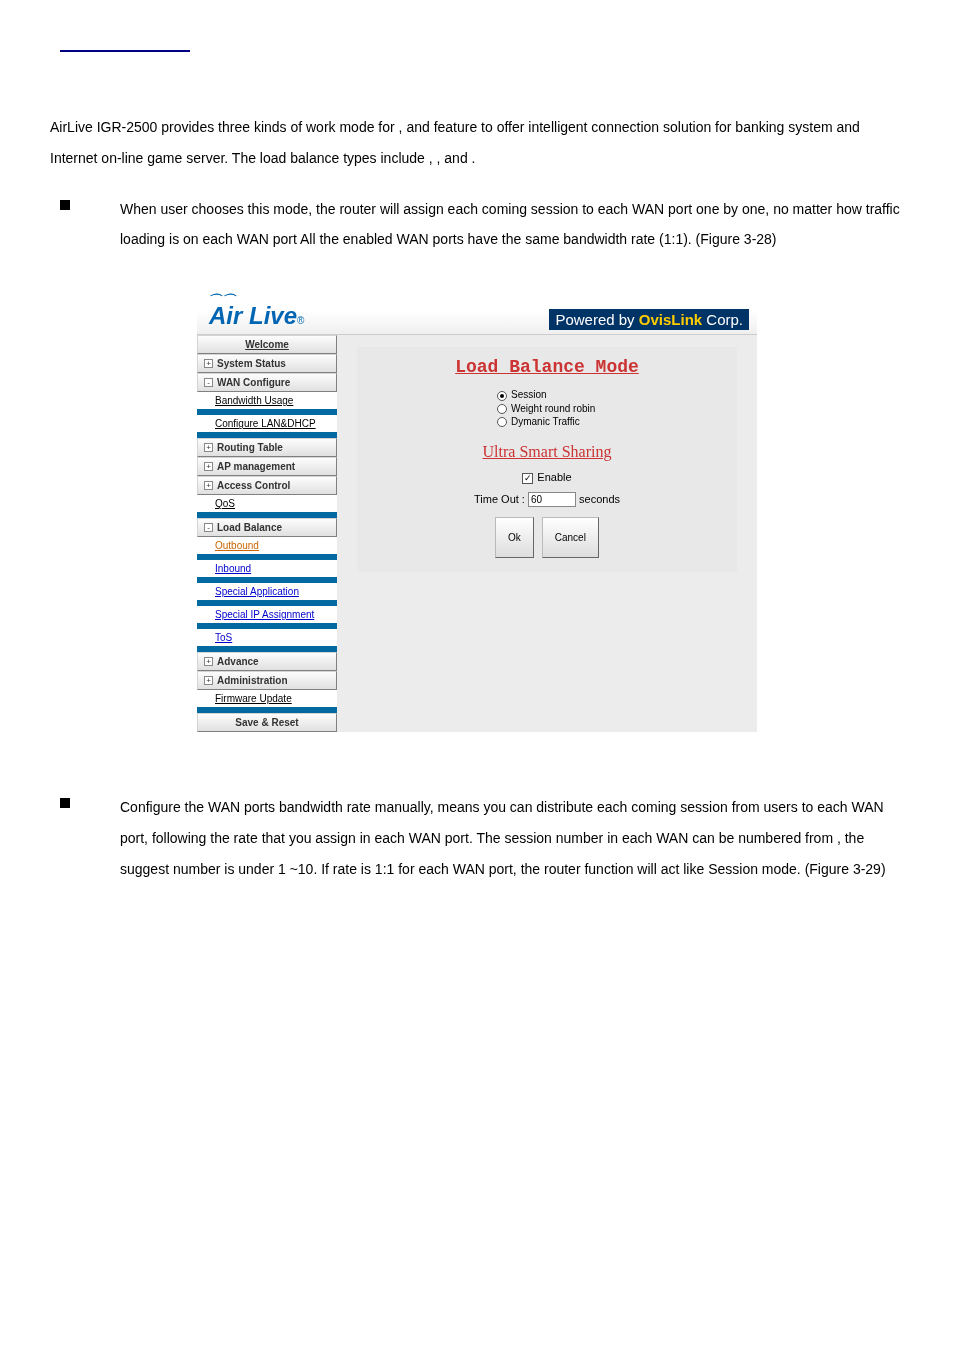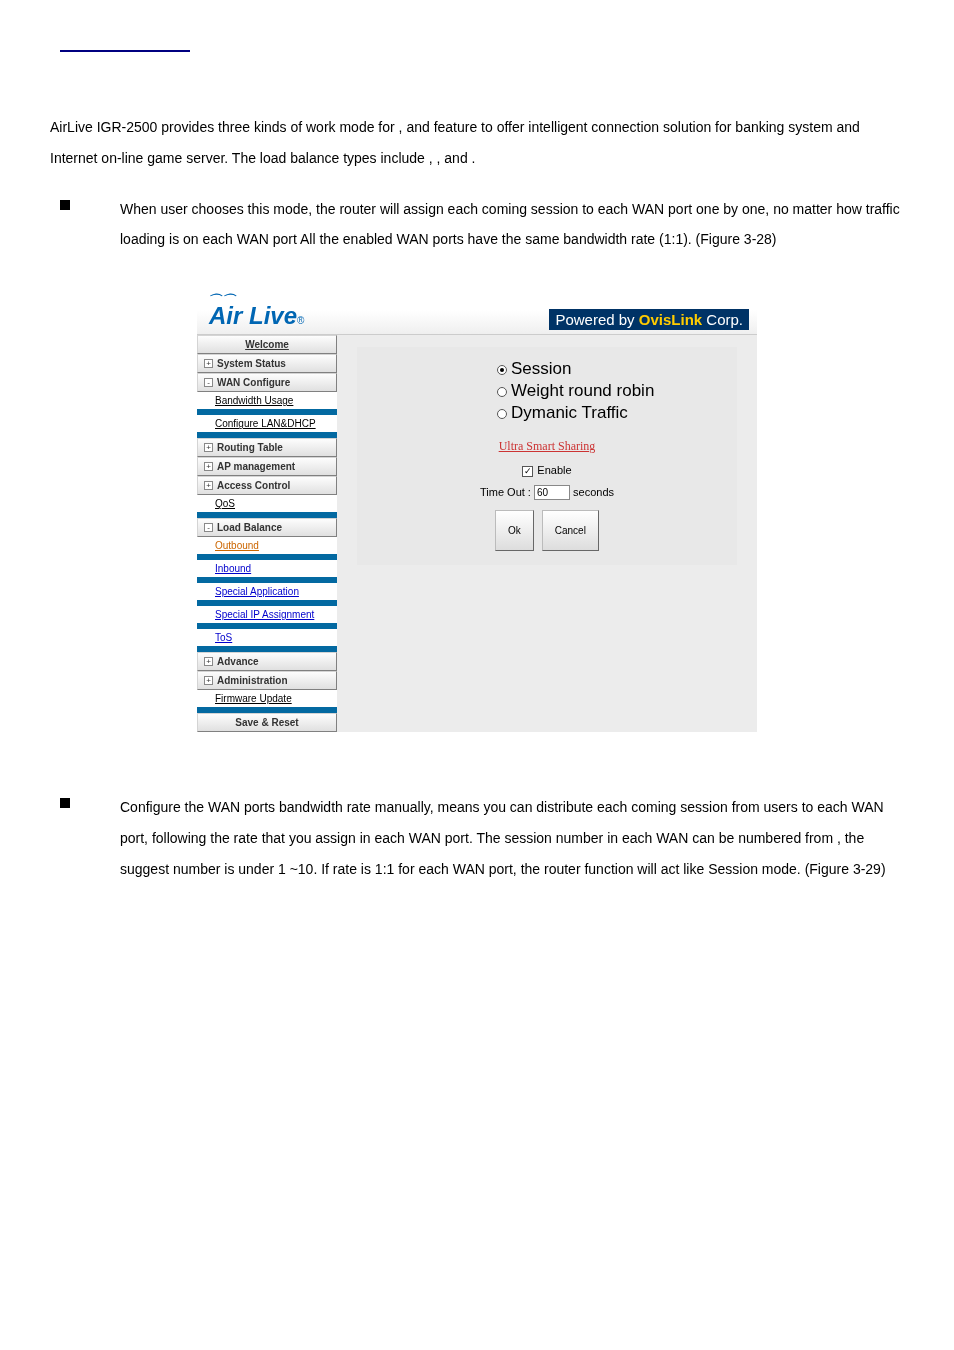--- a/index.html
+++ b/index.html
@@ -144,21 +144,21 @@
     }
     .lb-title {
       color: #cc3333;
       font-family: "Courier New", monospace;
       font-weight: bold;
       font-size: 18px;
       text-decoration: underline;
       margin-bottom: 12px;
     }
     .radio-row {
-      font-size: 17px;
+      font-size: 10px;
       color: #000;
       margin: 2px 0;
       text-align: left;
       padding-left: 130px;
     }
     .radio-dot {
       display: inline-block;
       width: 10px;
       height: 10px;
       border: 1px solid #555;
@@ -174,21 +174,21 @@
       left: 2px;
       top: 2px;
       width: 4px;
       height: 4px;
       background: #000;
       border-radius: 50%;
     }
     .uss-title {
       color: #cc3333;
       font-family: Georgia, serif;
-      font-size: 12px;
+      font-size: 16px;
       text-decoration: underline;
       margin: 16px 0 10px 0;
     }
     .enable-row {
       font-size: 11px;
       margin: 6px 0;
     }
     .chk {
       display: inline-block;
       width: 11px;
@@ -199,21 +199,21 @@
       margin-right: 4px;
       font-size: 9px;
       line-height: 9px;
       text-align: center;
     }
     .timeout-row {
       font-size: 11px;
       margin: 8px 0;
     }
     .timeout-input {
-      width: 36px;
+      width: 48px;
       font-size: 10px;
       border: 1px solid #888;
       background: #fff;
       padding: 1px 2px;
       display: inline-block;
       text-align: left;
     }
     .btn-row {
       margin: 10px 0 4px 0;
     }
@@ -307,20 +307,21 @@
           <span class="sb-expand">+</span>
           <span>Administration</span>
         </div>
       <div class="sb-sub">Firmware Update</div>
       <div class="sb-item" style="justify-content:center;">
           <span>Save &amp; Reset</span>
         </div>
     </div>
     <div class="ss-main">
       <div class="ss-content-box">
+        <div class="lb-title">Load Balance Mode</div>
         <div class="radio-row"><span class="radio-dot selected"></span><span>Session</span></div>
         <div class="radio-row"><span class="radio-dot"></span><span>Weight round robin</span></div>
         <div class="radio-row"><span class="radio-dot"></span><span>Dymanic Traffic</span></div>
         <div class="uss-title">Ultra Smart Sharing</div>
         <div class="enable-row"><span class="chk">✓</span><span>Enable</span></div>
         <div class="timeout-row">
           <span>Time Out : </span><span class="timeout-input">60</span><span> seconds</span>
         </div>
         <div class="btn-row">
           <span class="ss-btn">Ok</span>

